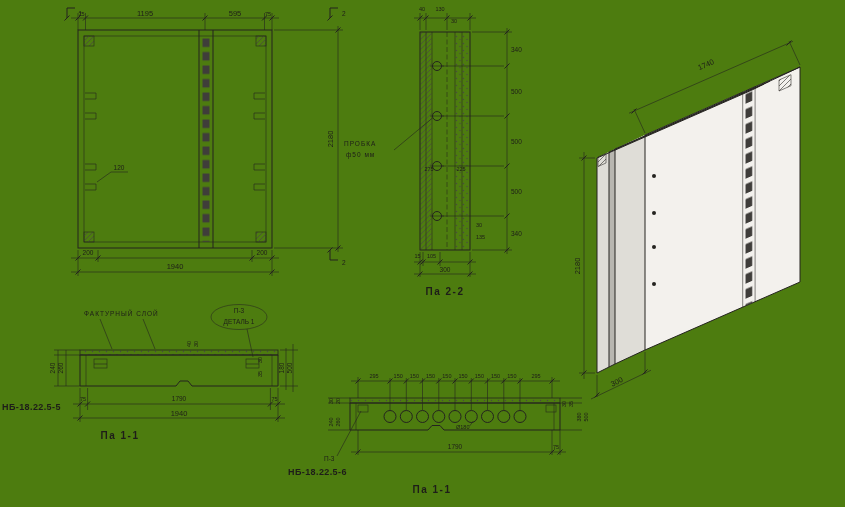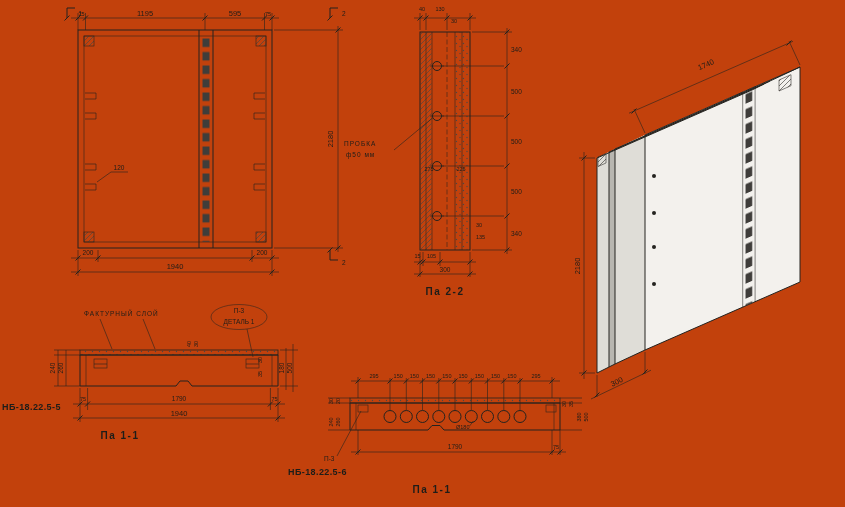--- a/index.html
+++ b/index.html
@@ -1,16 +1,16 @@
 <!DOCTYPE html>
 <html><head>
 <meta charset="utf-8">
 <style>
   html,body{margin:0;padding:0;background:#d8d6d2}
-  .stage{position:relative;width:845px;height:507px;background:#c2410c;overflow:hidden}
+  .stage{position:relative;width:845px;height:507px;background:#4d7c0f;overflow:hidden}
   svg{display:block}
   text{font-family:"Liberation Sans","DejaVu Sans",sans-serif;fill:#1e1d19}
   .ln{fill:none;stroke:#24231f;stroke-width:1}
   .thin{stroke-width:0.55}
   .dash{stroke-dasharray:5 2.5}
   .dim{fill:none;stroke:#24231f;stroke-width:0.6}
   .tick{stroke:#24231f;stroke-width:1;fill:none}
   .t5{font-size:5.5px}
   .t6{font-size:6.5px}
   .t7{font-size:7.5px}

